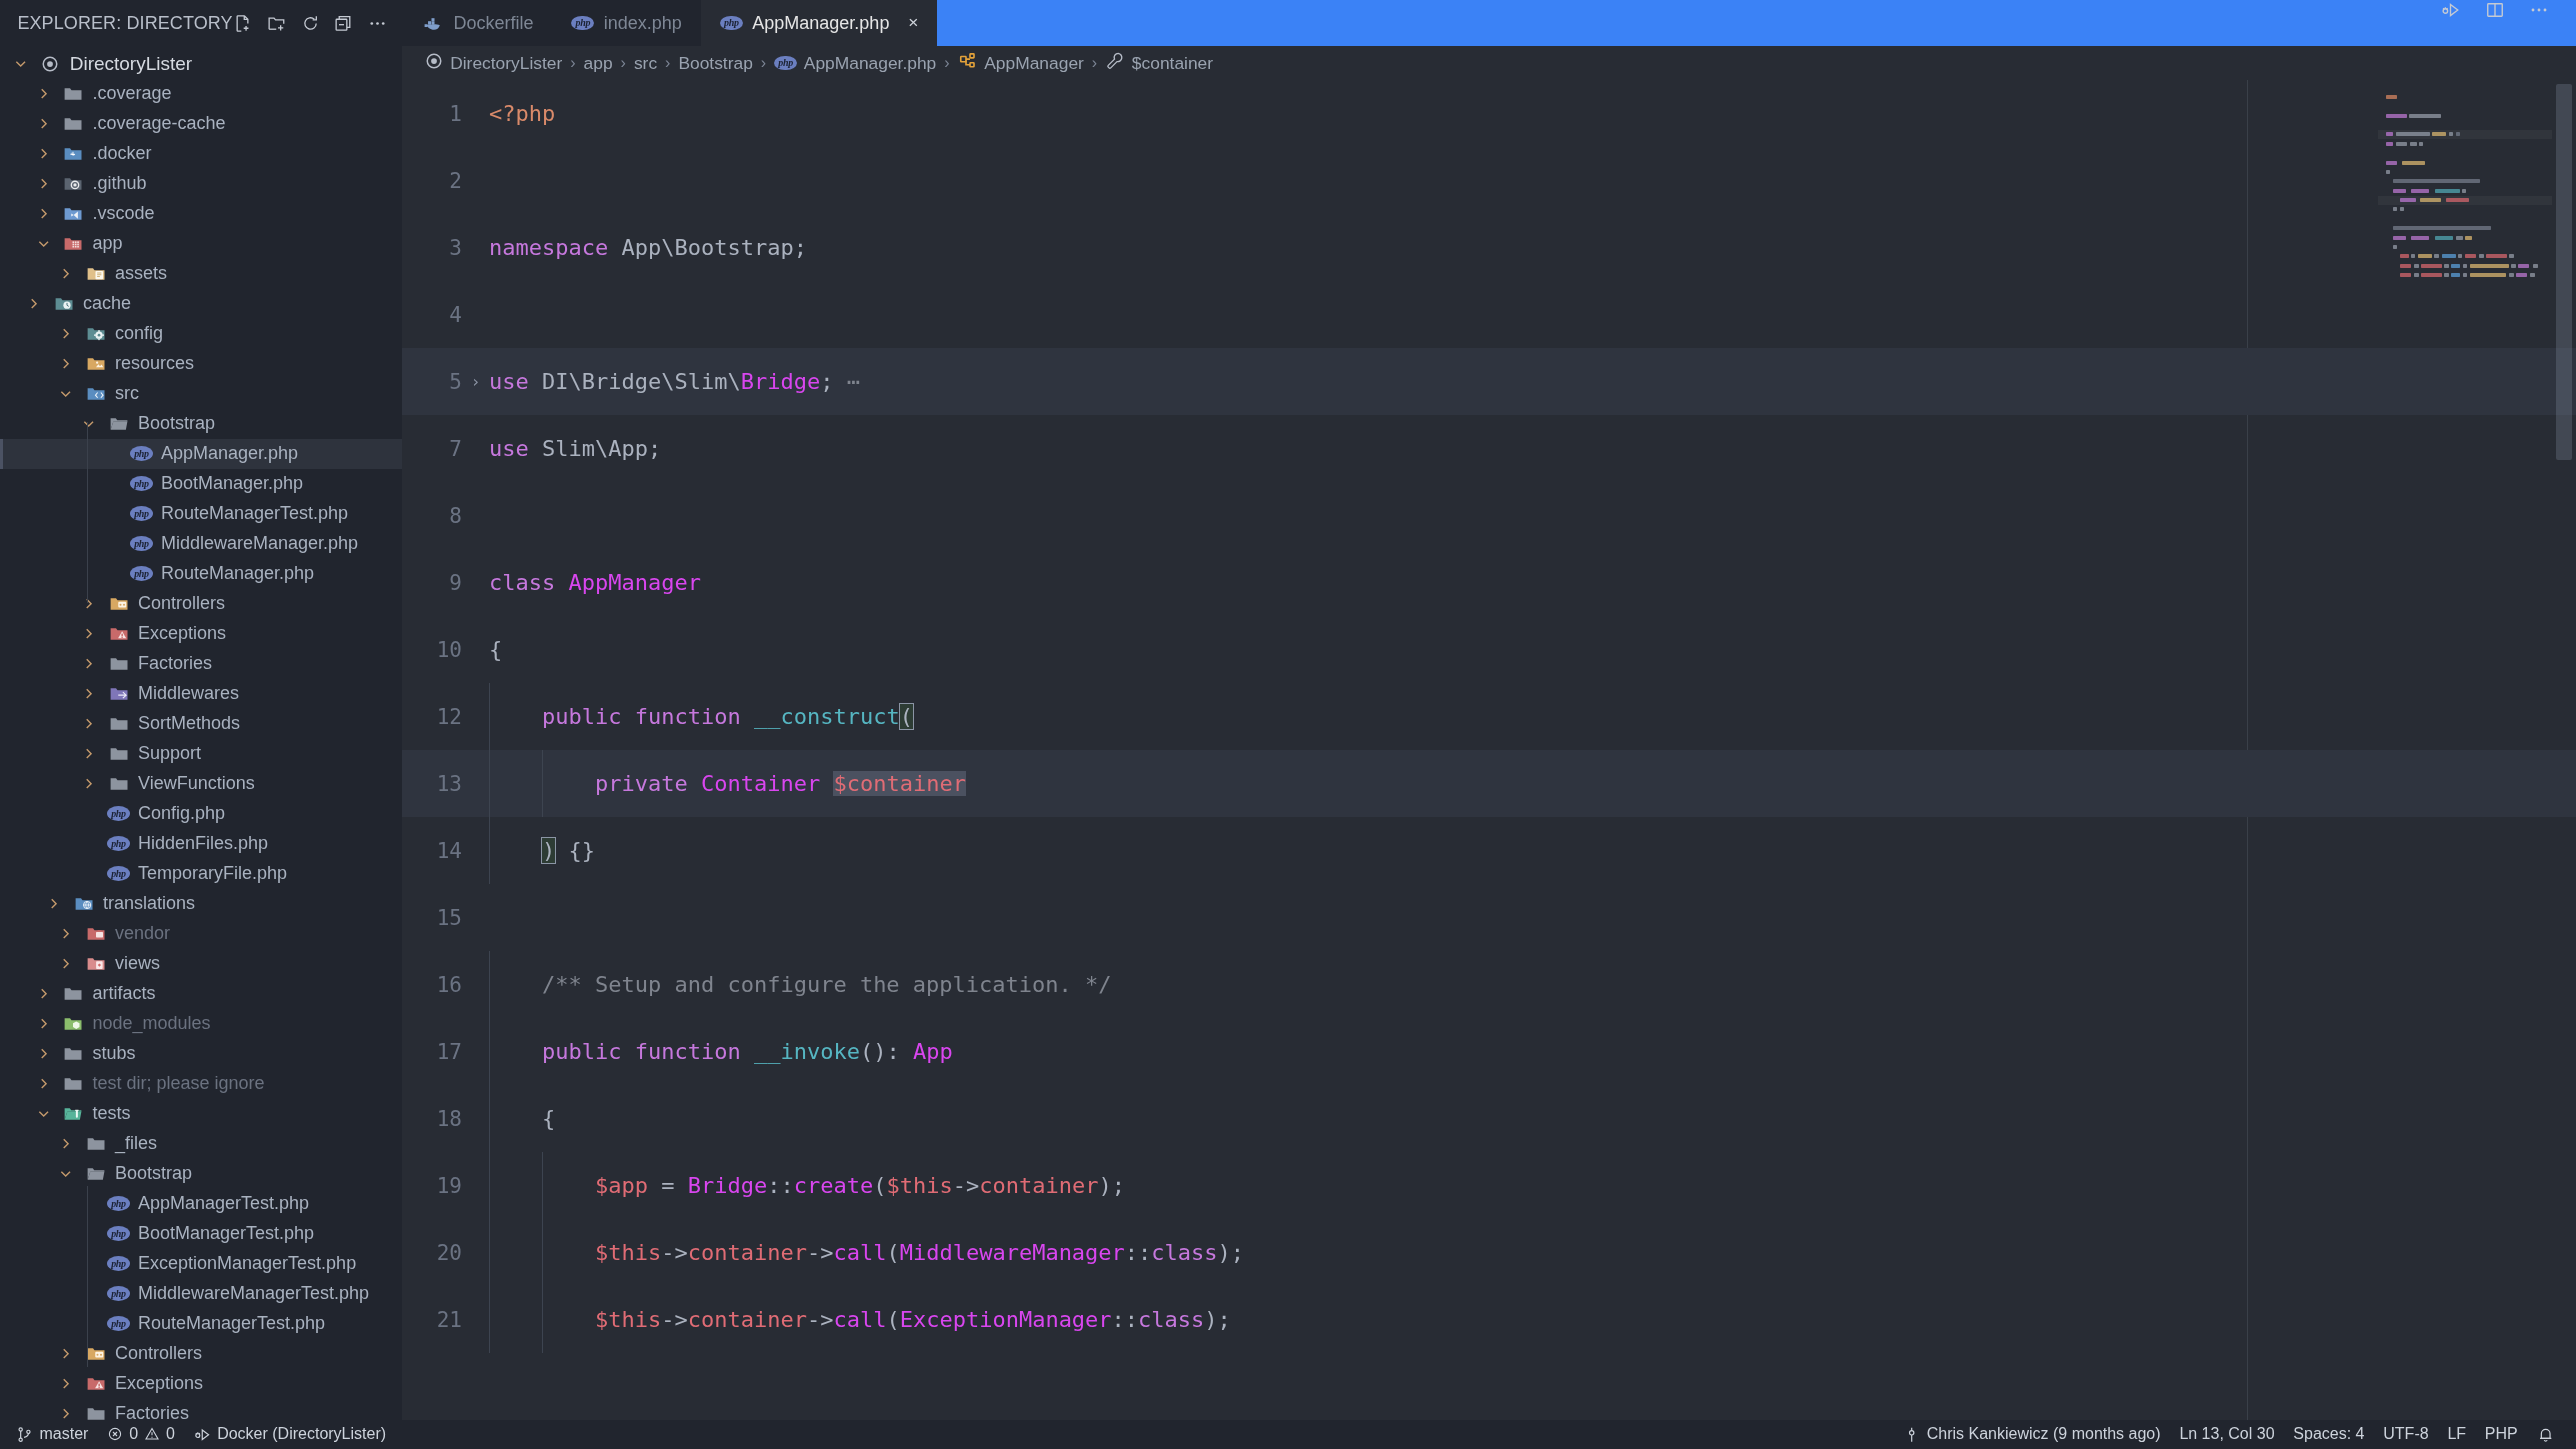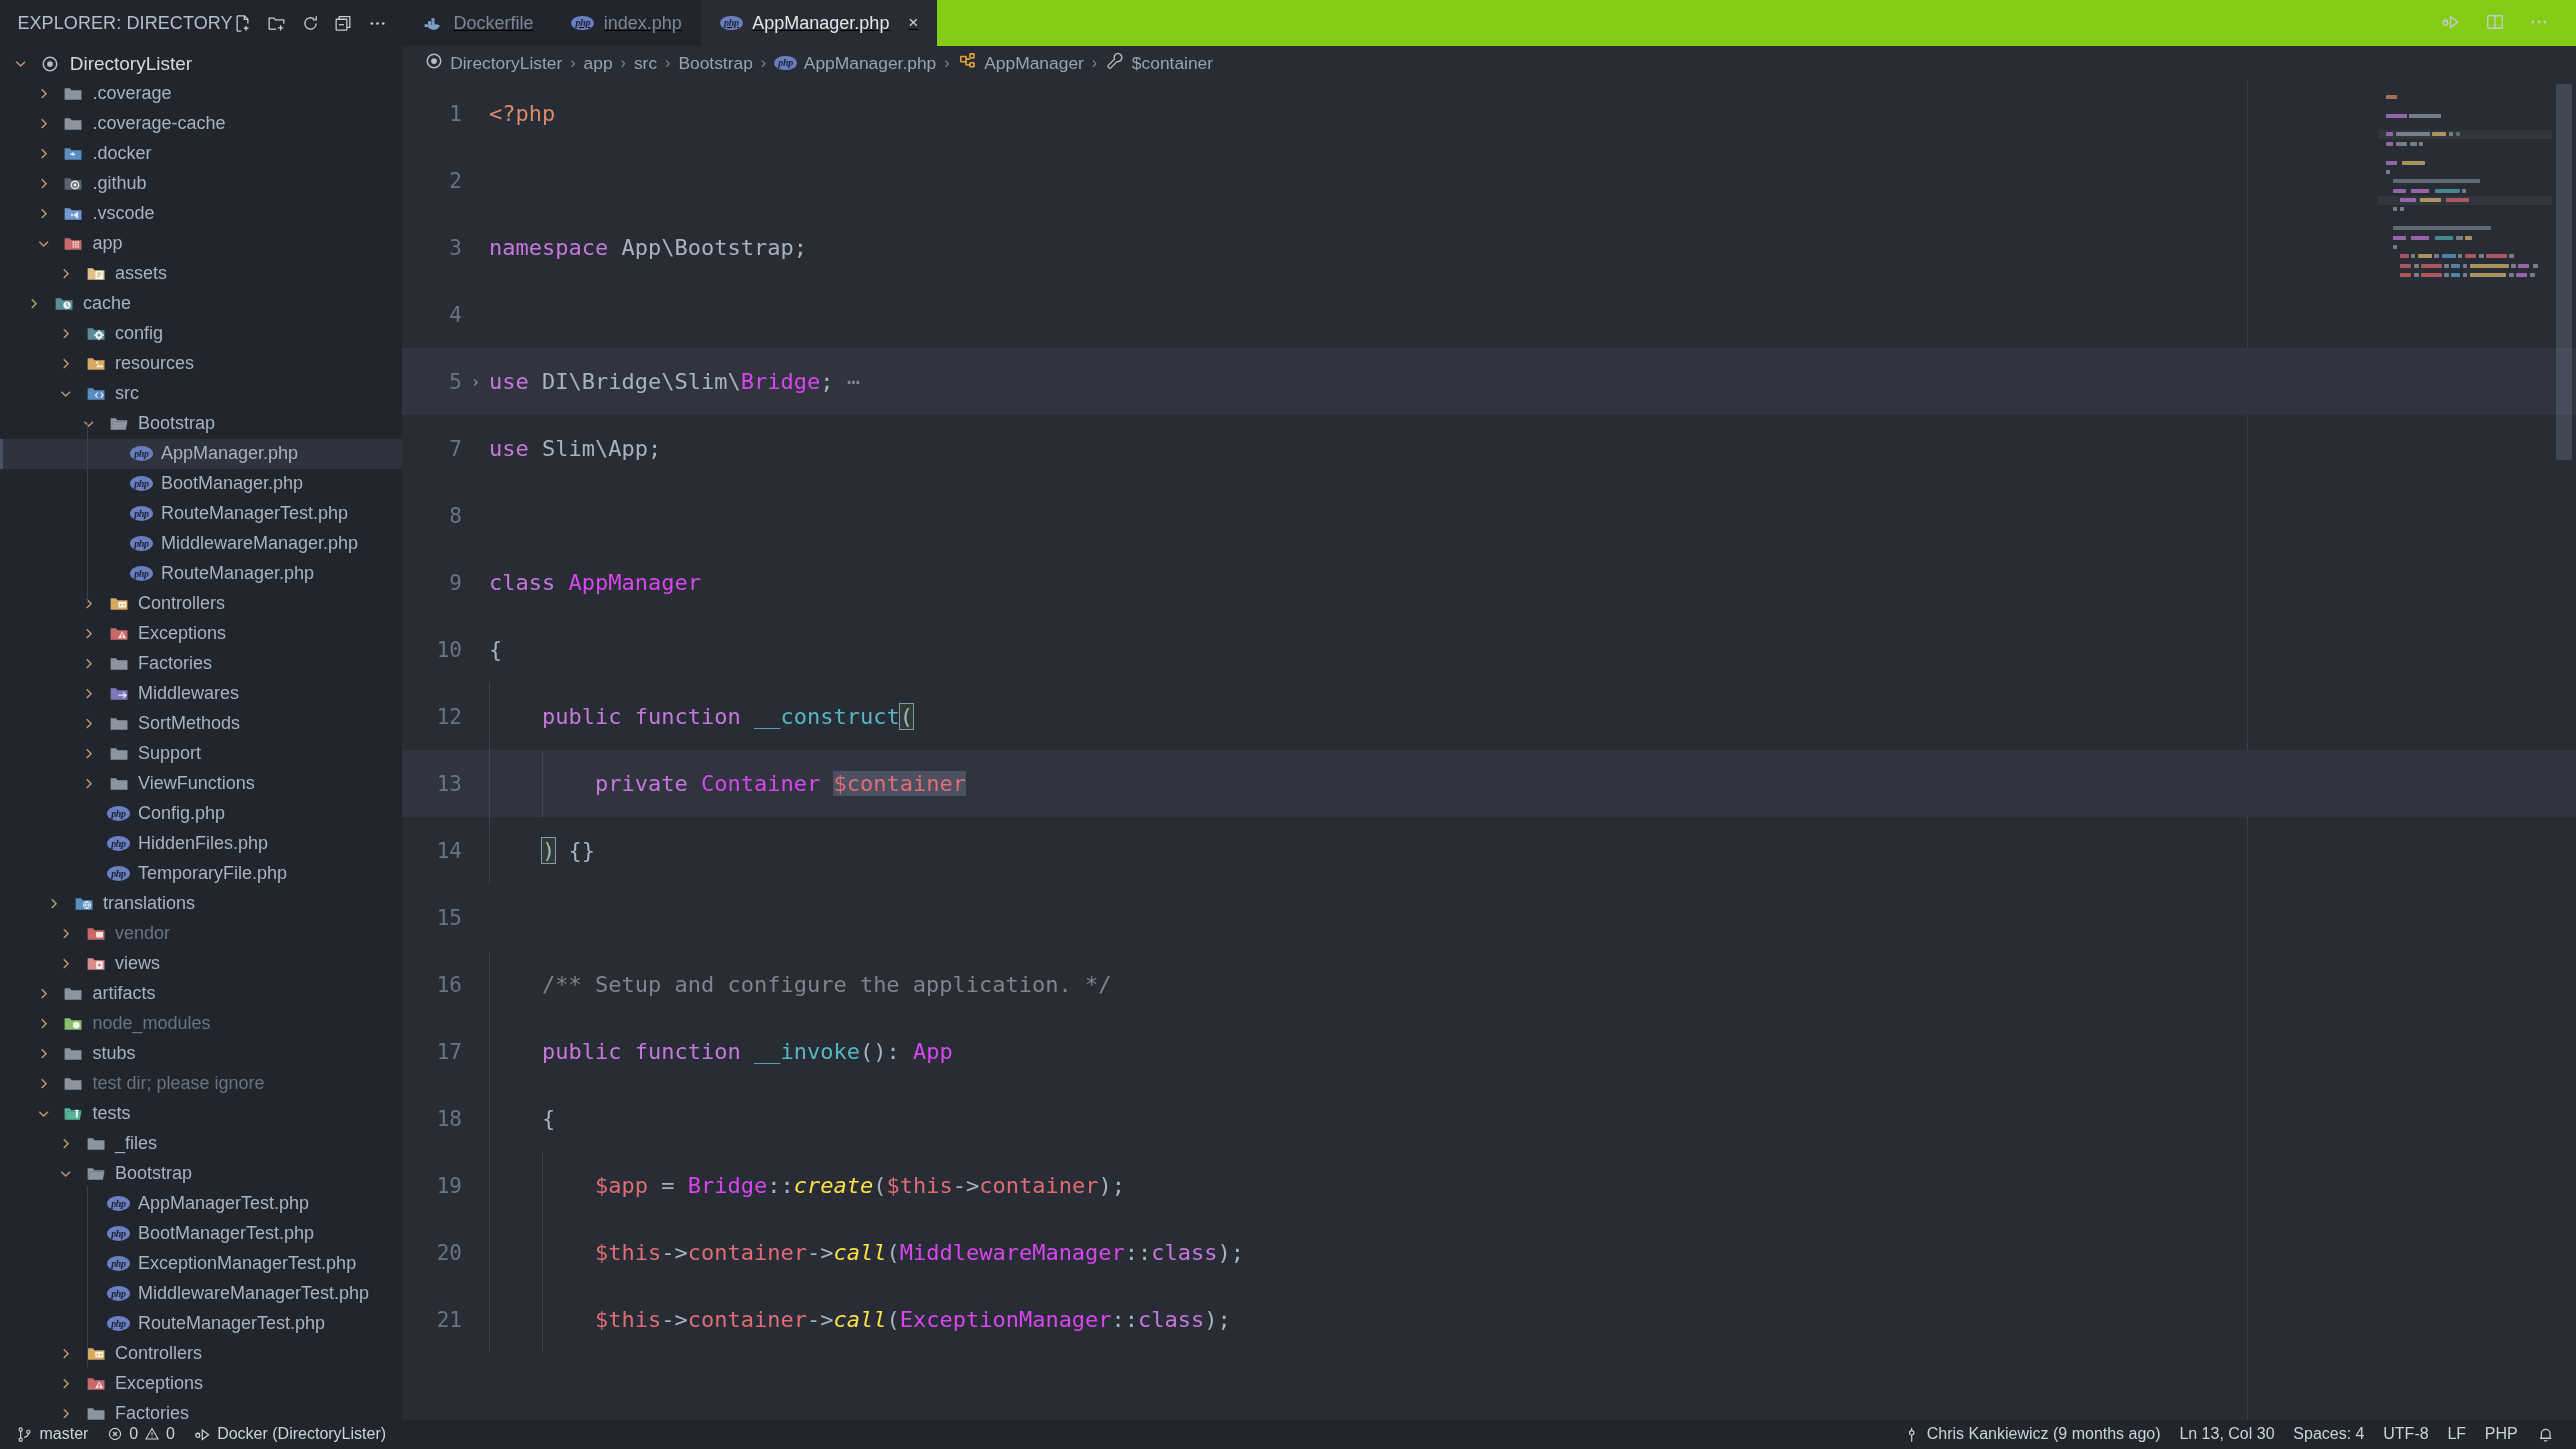--- a/index.html
+++ b/index.html
@@ -20,21 +20,21 @@
     display: flex; align-items: center;
     padding: 0 9.4px 0 17.4px;
   }
   .sb-title {
     font-size: 18px; color: #b9bfca; letter-spacing: 0.1px;
     white-space: nowrap; overflow: hidden; flex: 1;
   }
   .sb-actions { display: flex; align-items: center; gap: 14.8px; padding-right: 5.4px; }
   .sb-actions svg { display: block; }
 
-  .tabs-area { flex: 1; display: flex; align-items: center; background: #84cc16; position: relative; text-decoration: underline; }
+  .tabs-area { flex: 1; display: flex; align-items: flex-start; background: #3b82f6; position: relative; }
   .tab {
     display: flex; align-items: center; gap: 9.4px;
     padding: 0 19px; height: 46px;
     font-size: 18px; color: #7e8795;
     background: #21252e; cursor: pointer; white-space: nowrap;
   }
   .tab.active { background: #282c34; color: #e6e6e6; }
   .tab .tab-icon { width: 23px; height: 23px; display: flex; align-items: center; justify-content: center; }
   .tab .close-x { margin-left: 9.4px; font-size: 17.4px; color: #cfd4db; line-height: 1; }
   .win-actions { margin-left: auto; display: flex; align-items: center; gap: 24px; padding-right: 27px; }
@@ -102,21 +102,21 @@
     padding-right: 0;
   }
   .fold { width: 27px; flex: 0 0 27px; text-align: center; color: #8b93a3; font-size: 16px; }
   .ltext { padding-left: 0; color: #abb2bf; }
 
   
   .t-kw   { color: #c678dd; }
   .t-str  { color: #d98a6a; }
   .t-type { color: #d946ef; }
   .t-var  { color: #e06c75; }
-  .t-fn   { color: #fde047; font-style: italic; }
+  .t-fn   { color: #d946ef; }
   .t-meth { color: #56b6c2; }
   .t-com  { color: #7f848e; }
   .t-pl   { color: #abb2bf; }
   .sel    { background: #4b5160; }
   .brk    { outline: 0.7px solid #8b95a5; background: #2d3c34; }
 
   .indent-guide {
     position: absolute; top: 0; bottom: 0; width: 0.7px; background: #3d4450;
   }
 

